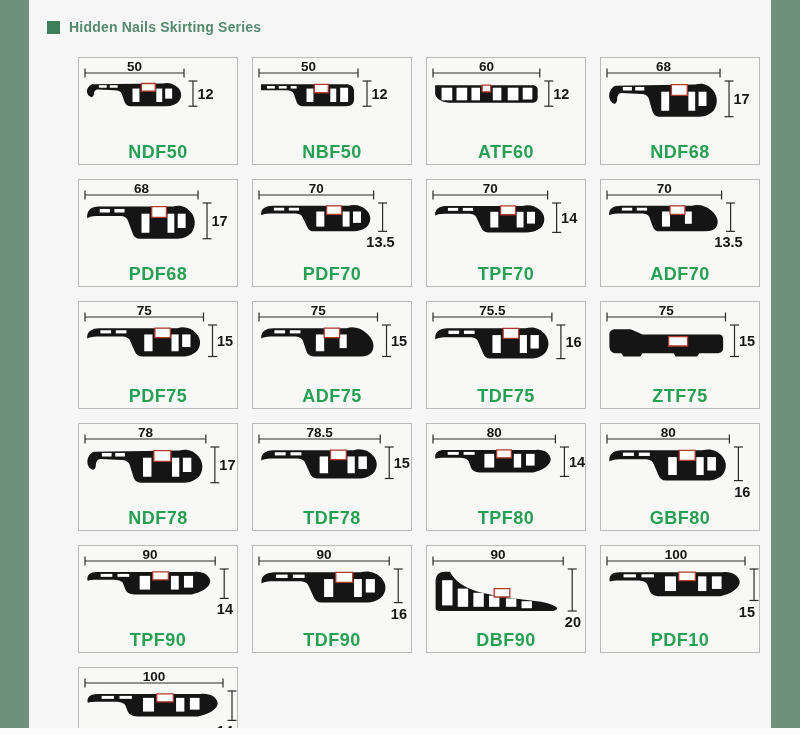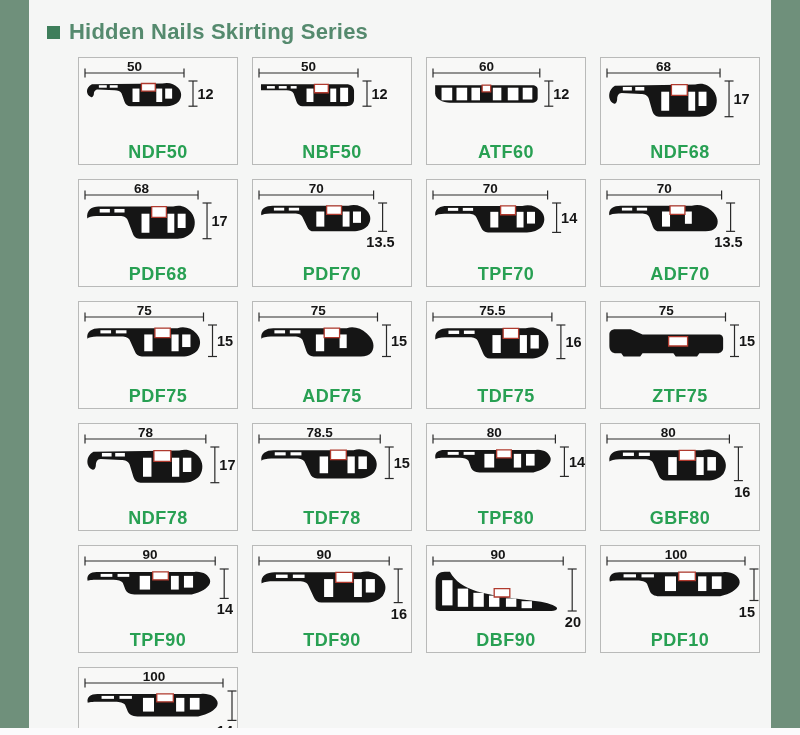--- a/index.html
+++ b/index.html
@@ -8,21 +8,21 @@
     --cell-bg:#f8f8f7; --ink:#151515; --clip-red:#b03a2e; --strip:#fbfbfc;
   }
   html,body{margin:0;padding:0;width:800px;height:735px;overflow:hidden;}
   body{background:var(--page-bg);font-family:"Liberation Sans",sans-serif;position:relative;}
   .bar{position:absolute;top:0;width:29px;height:728px;background:var(--sidebar-green);}
   .bar.left{left:0;}
   .bar.right{right:0;}
   .bottom-strip{position:absolute;left:0;bottom:0;width:800px;height:7px;background:var(--strip);}
   .titlebar{display:flex;align-items:center;gap:9px;padding:19px 0 0 47px;}
   .bullet{width:13px;height:13px;background:var(--bullet-green);flex:0 0 auto;}
-  .title{font-size:22px;font-weight:bold;color:var(--title-green);margin:0;letter-spacing:.2px;}
+  .title{font-size:14px;font-weight:bold;color:var(--title-green);margin:0;letter-spacing:.2px;}
   .grid{position:absolute;left:78px;top:57px;width:654px;display:grid;
         grid-template-columns:repeat(4,1fr);gap:14px;grid-auto-rows:108px;}
   .cell{border:1px solid var(--cell-border);background:var(--cell-bg);box-sizing:border-box;
         display:flex;flex-direction:column;align-items:center;padding-top:3px;}
   .model{font-size:18px;font-weight:bold;color:var(--model-green);letter-spacing:.5px;line-height:1;text-align:center;}
   svg text{font-weight:bold;fill:var(--ink);font-family:"Liberation Sans",sans-serif;}
   .dimw{font-size:13.5px;}
   .dimh{font-size:14.5px;}
 </style>
 </head>

